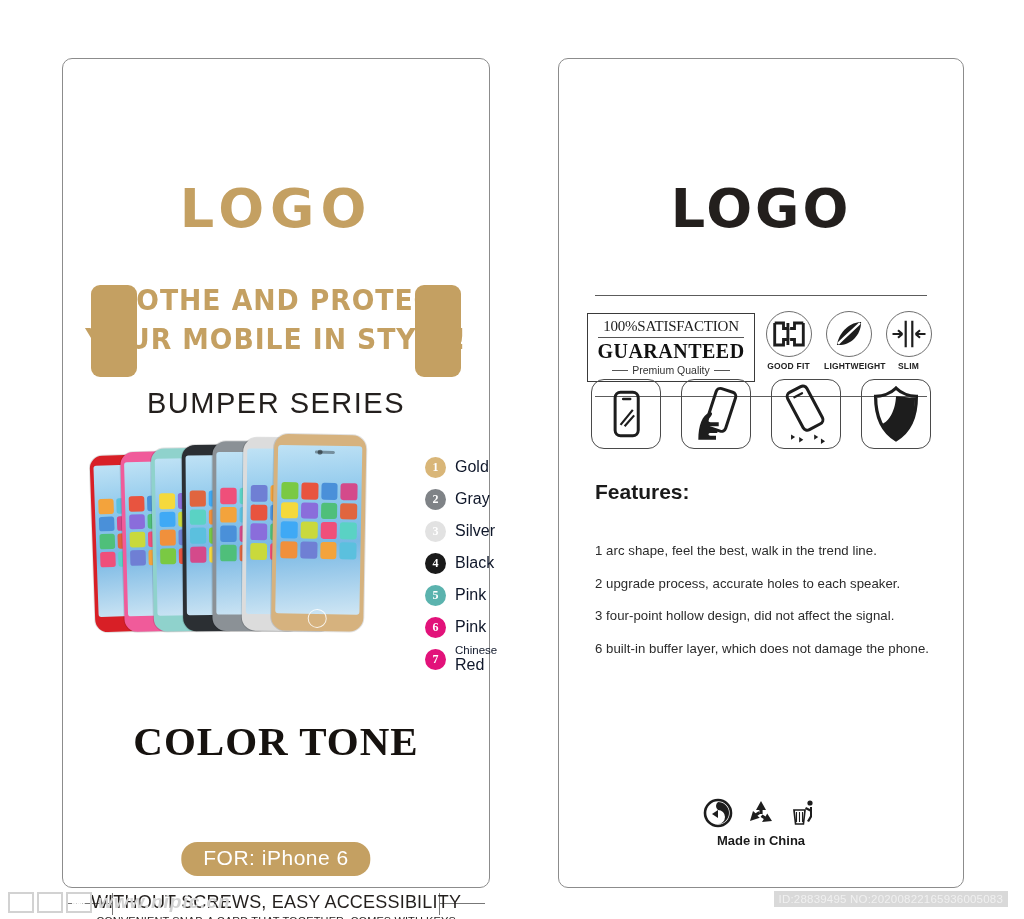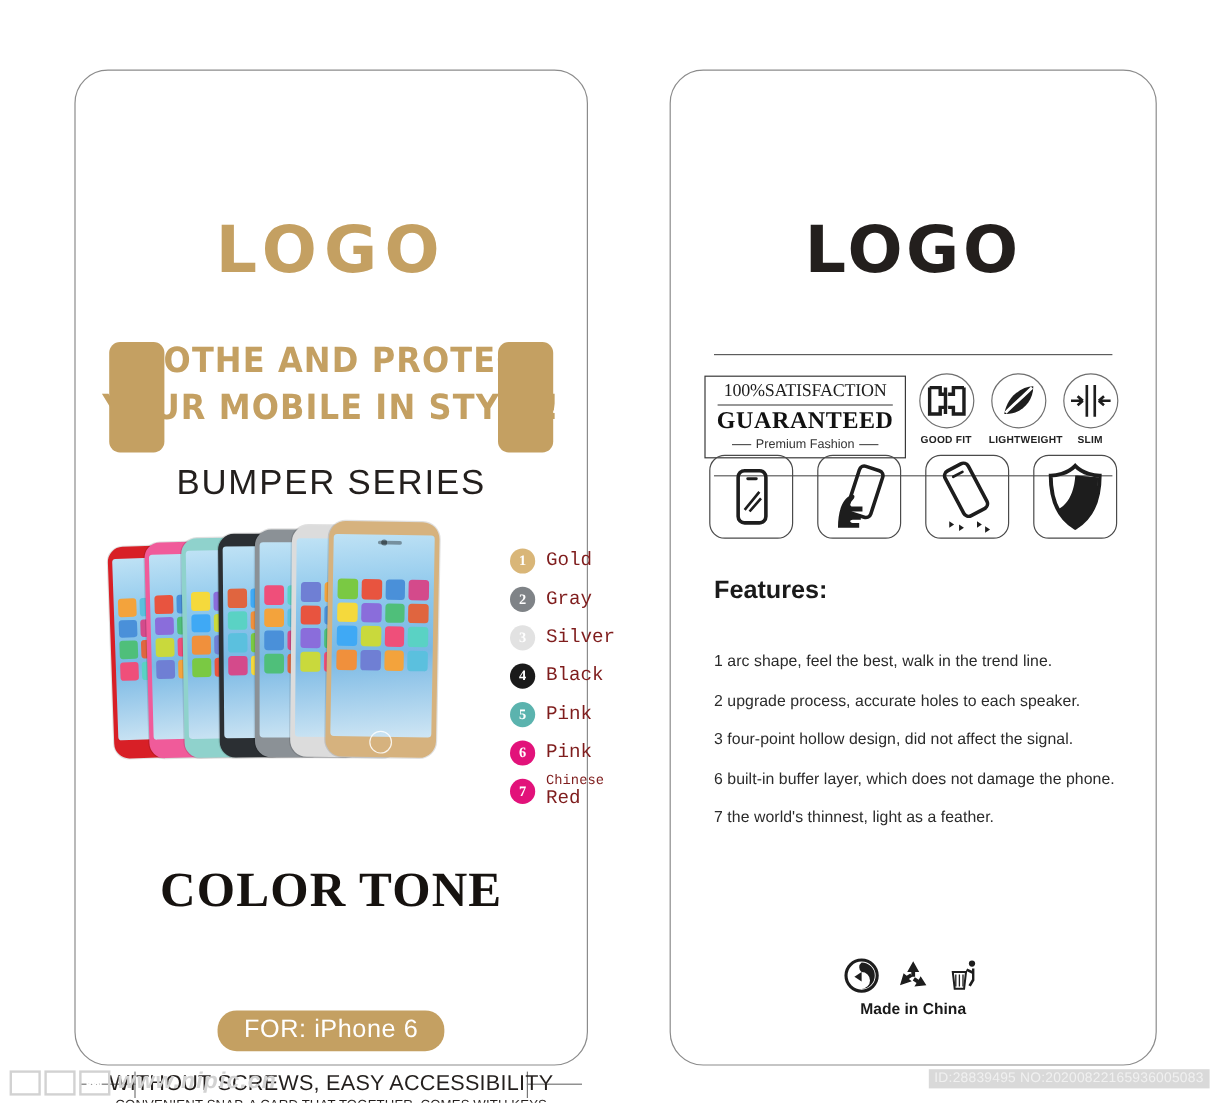--- a/index.html
+++ b/index.html
@@ -9,21 +9,21 @@
     font-family:"Liberation Sans", sans-serif;
     position:relative;overflow:hidden;
   }
   .stage{position:absolute;inset:0;}
 
   
   .card{
     position:absolute;
     background:#fff;
     border:1.3px solid #8c8c8c;
-    border-radius:28px;
+    border-radius:10px;
     box-sizing:border-box;
   }
   #card-left{left:62px;top:58px;width:428px;height:830px;}
   #card-right{left:558px;top:58px;width:406px;height:830px;}
 
   
   .logo-gold{
     position:absolute;left:0;right:0;top:118px;
     text-align:center;
     font-size:54px;font-weight:bold;letter-spacing:6px;
@@ -102,21 +102,21 @@
   .color-row{
     display:flex;align-items:center;gap:9px;height:32px;
   }
   .swatch{
     width:21px;height:21px;border-radius:50%;
     flex:0 0 auto;
     color:#fff;font-size:12px;font-weight:bold;
     display:flex;align-items:center;justify-content:center;
     font-family:"Liberation Serif", serif;
   }
-  .cname{font-size:16px;color:#7f1d1d;line-height:1.02;font-family:Liberation Mono, monospace;}
+  .cname{font-size:16px;color:#0f172a;line-height:1.02;}
   .cname.two{font-size:11.5px;}
   .cname.two b{display:block;font-size:16px;font-weight:normal;}
 
   .colortone{
     position:absolute;left:0;right:0;top:658px;text-align:center;
     font-family:"Liberation Serif", serif;
     font-size:41px;font-weight:bold;letter-spacing:1px;color:#16120f;
   }
   .fashion{
     position:absolute;left:0;right:0;top:708px;text-align:center;
@@ -480,21 +480,21 @@
 
     <div class="logo-black">LOGO</div>
 
     <div class="rule" id="rule-1"></div>
 
     <div class="badge">
       <div class="l1">100%SATISFACTION</div>
       <div class="hr"></div>
       <div class="l2">GUARANTEED</div>
       <div class="l3">
-          <span>Premium Fashion</span>
+          <span>Premium Quality</span>
         </div>
     </div>
 
     <div class="trio" id="trio-row">
         <div class="trio-item">
           <div class="circ">
             <svg xmlns="http://www.w3.org/2000/svg" viewBox="0 0 40 40" width="100%" height="100%">
               <g fill="none" stroke="#1d1d1d" stroke-width="2.6" stroke-linejoin="miter">
                 <path d="M7 10 h8 v5 h4 v-5 h0"></path>
                 <path d="M7 10 v20 h8 v-5 h4 v5"></path>
@@ -568,21 +568,20 @@
           </svg>
         </div>
       </div>
 
     <div class="feat-title">Features:</div>
     <div class="feat-list" id="feat-list">
         <div class="feat-item">1 arc shape, feel the best, walk in the trend line.</div>
         <div class="feat-item">2 upgrade process, accurate holes to each speaker.</div>
         <div class="feat-item">3 four-point hollow design, did not affect the signal.</div>
         <div class="feat-item">6 built-in buffer layer, which does not damage the phone.</div>
-        <div class="feat-item">7 the world's thinnest, light as a feather.</div>
       </div>
 
     <div class="china">
       <div class="china-icons" id="china-icons">
           <span style="width: 30px; height: 30px; display: block;"><svg xmlns="http://www.w3.org/2000/svg" viewBox="0 0 30 30" width="100%" height="100%">
               <circle cx="15" cy="15" r="13" fill="none" stroke="#1d1d1d" stroke-width="2.6"></circle>
               <path d="M15 4 A11 11 0 0 1 15 26 A7 7 0 0 0 15 12 A5 5 0 0 1 15 4 Z" fill="#1d1d1d"></path>
               <path d="M9 16 l6 -4 v8 z" fill="#1d1d1d"></path>
             </svg></span>
           <span style="width: 30px; height: 30px; display: block;"><svg xmlns="http://www.w3.org/2000/svg" viewBox="0 0 30 30" width="100%" height="100%">

